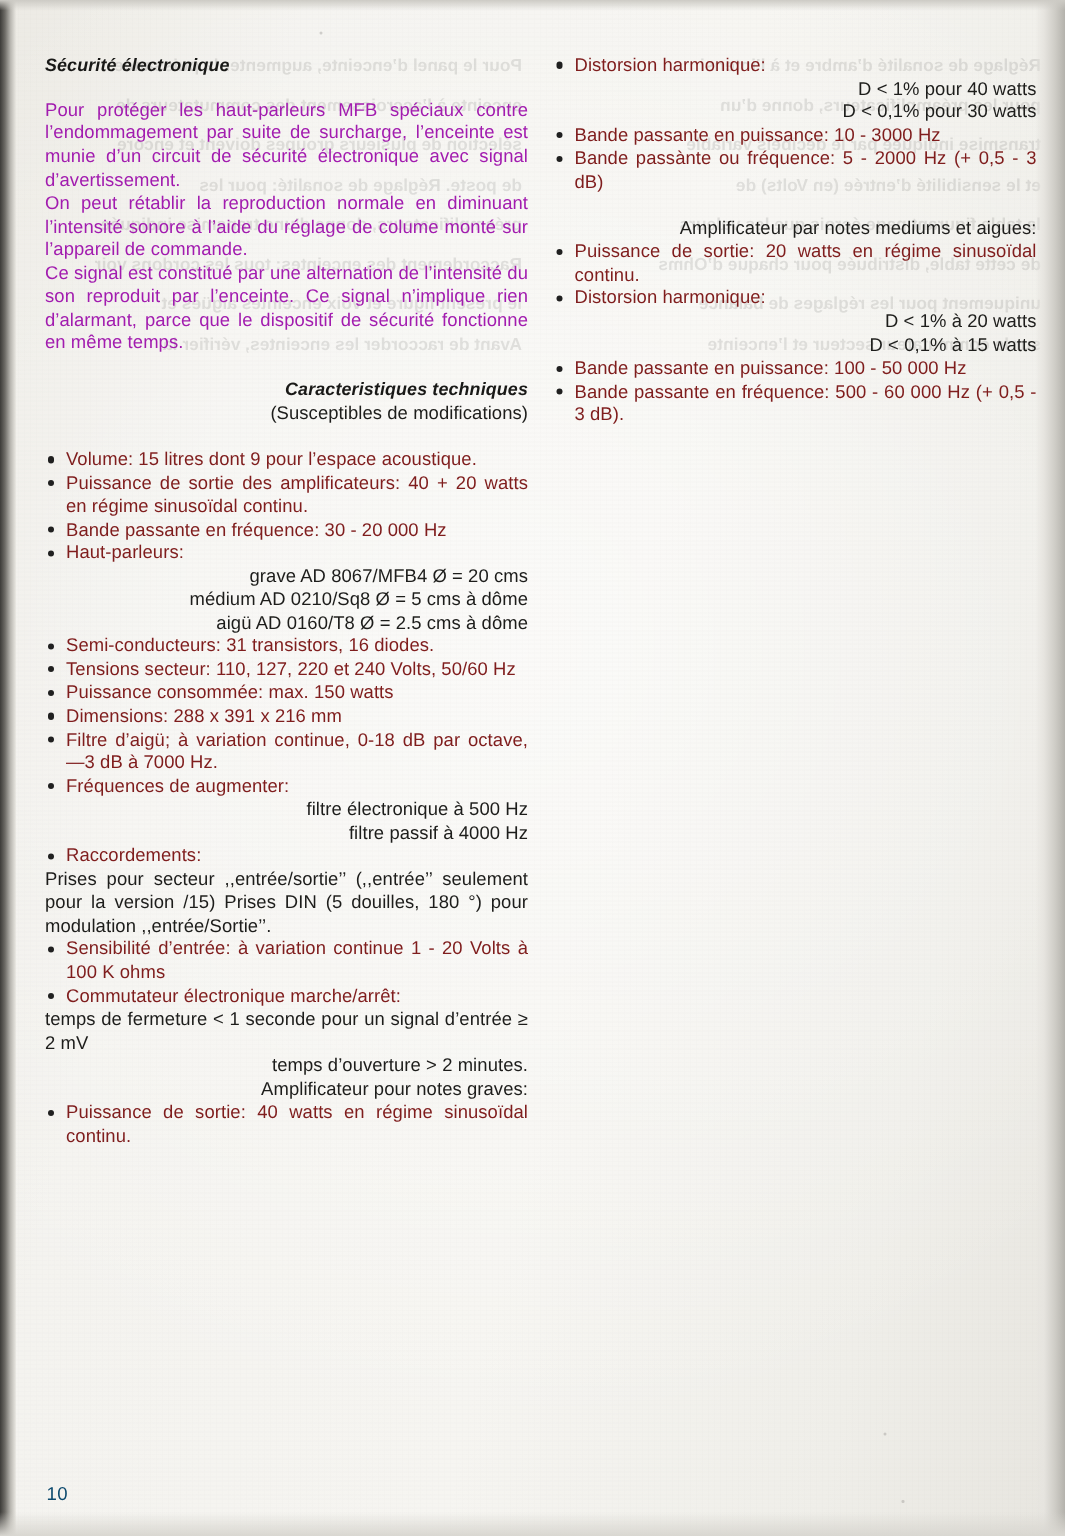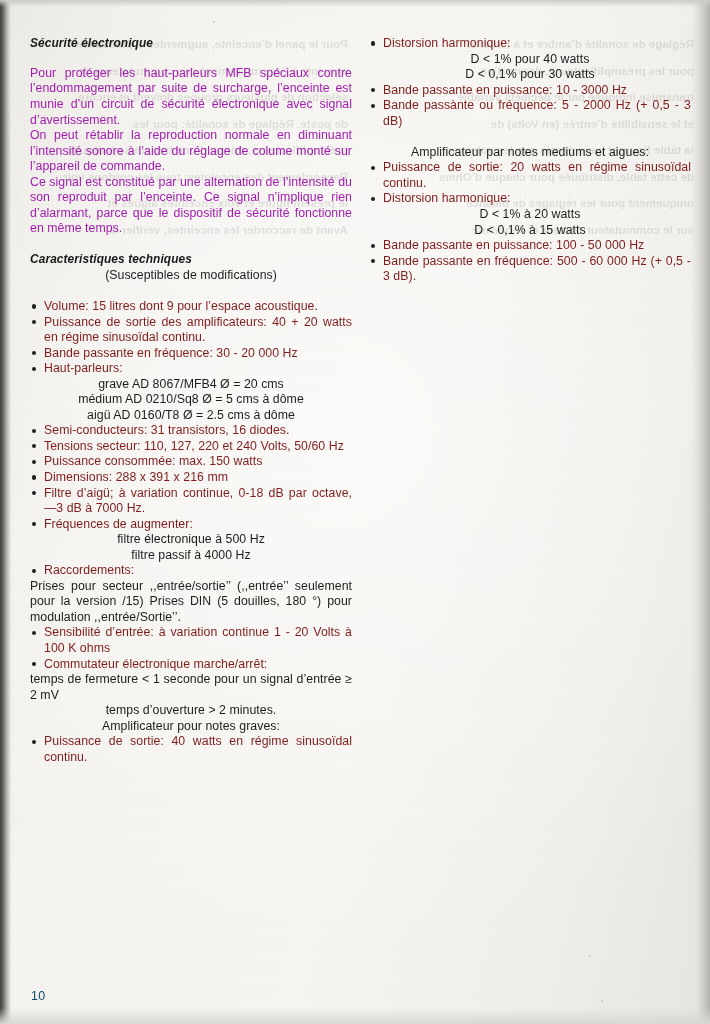--- a/index.html
+++ b/index.html
@@ -69,21 +69,21 @@
 
   .h{
     font-weight:700;
     font-size:11.9px;
     line-height:15.4px;
     letter-spacing:.1px;
     color:#191917;
     margin:0 0 14.5px 0;
     font-style:italic;
   }
-  .h.tight{margin-bottom:0;}
+  .h.tight{margin-bottom:0;text-align:right;}
   p.t{
     margin:0;
     font-size:12.3px;
     line-height:15.55px;
     color:#a21caf;
     text-align:justify;
     text-justify:inter-word;
     letter-spacing:.05px;
   }
   .gap{height:15.55px;}
@@ -99,21 +99,21 @@
     letter-spacing:.05px;
   }
   .bi.nj{text-align:left;}
   .bi .dot{
     position:absolute;left:2px;top:5.4px;
     width:4.2px;height:4.2px;border-radius:50%;
     background:#202020;
   }
   .plain{
     font-size:12.3px;line-height:15.55px;color:#1d1d1b;
-    text-align:center;letter-spacing:.05px;
+    text-align:right;letter-spacing:.05px;
   }
   .plain.j{text-align:justify;}
 
   #folio{
     position:absolute;left:31px;top:989px;
     font-size:12.4px;color:#0c4a6e;letter-spacing:.3px;
   }
   
   .speck{position:absolute;background:#8a8884;border-radius:50%;opacity:.35;}
 </style>

